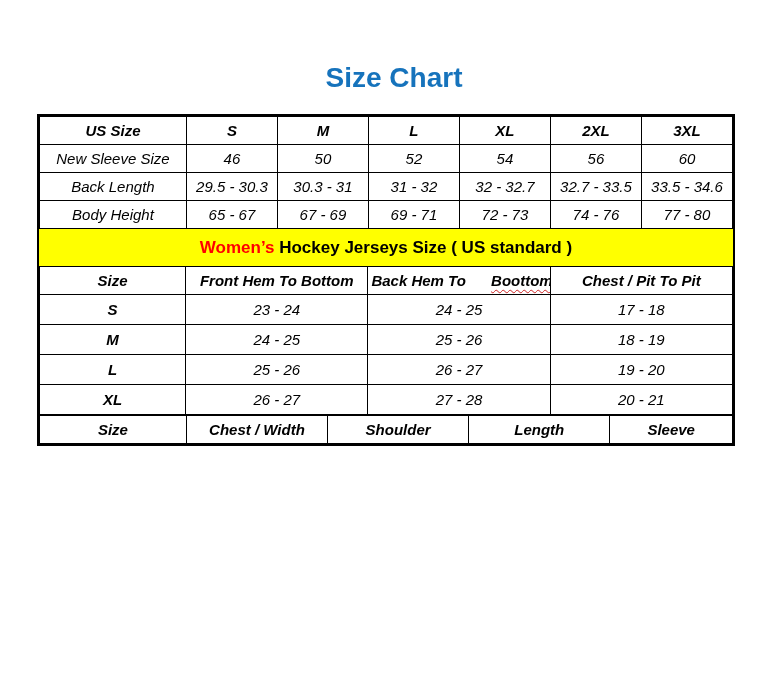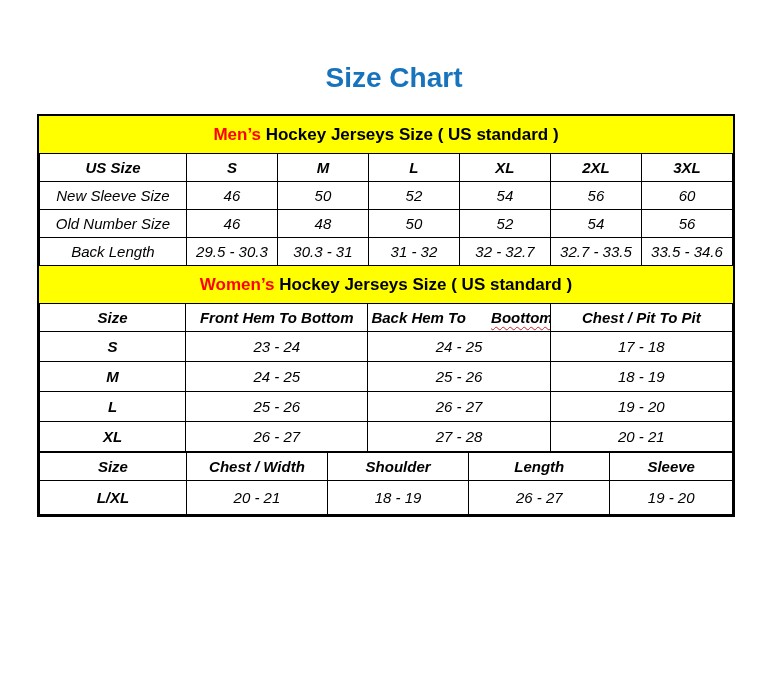--- a/index.html
+++ b/index.html
@@ -73,21 +73,20 @@
   .tbl-youth tbody th, .tbl-youth tbody td { padding: 7px 3px; }
   .tbl-women tbody th, .tbl-women tbody td { padding: 5px 3px; }
 </style>
 </head>
 <body>
 
 <h1 class="title">Size Chart</h1>
 
 <div class="chart" id="chart-root">
     <div class="section">
-      <div class="band"><span class="accent">Men’s</span><span> Hockey Jerseys Size ( US standard )</span></div>
       <table class="tbl tbl-men">
         <colgroup>
           <col class="c0">
           <col class="c1">
           <col class="c2">
           <col class="c3">
           <col class="c4">
           <col class="c5">
           <col class="c6">
         </colgroup>
@@ -106,36 +105,36 @@
           <tr>
             <th class="label-normal" scope="row">New Sleeve Size</th>
             <td>46</td>
             <td>50</td>
             <td>52</td>
             <td>54</td>
             <td>56</td>
             <td>60</td>
           </tr>
           <tr>
-            <th class="label-normal" scope="row">Old Number Size</th>
-            <td>46</td>
-            <td>48</td>
-            <td>50</td>
-            <td>52</td>
-            <td>54</td>
-            <td>56</td>
-          </tr>
-          <tr>
             <th class="label-normal" scope="row">Back Length</th>
             <td>29.5 - 30.3</td>
             <td>30.3 - 31</td>
             <td>31 - 32</td>
             <td>32 - 32.7</td>
             <td>32.7 - 33.5</td>
             <td>33.5 - 34.6</td>
+          </tr>
+          <tr>
+            <th class="label-normal" scope="row">Body Height</th>
+            <td>65 - 67</td>
+            <td>67 - 69</td>
+            <td>69 - 71</td>
+            <td>72 - 73</td>
+            <td>74 - 76</td>
+            <td>77 - 80</td>
           </tr>
         </tbody>
       </table>
     </div>
     <div class="section">
       <div class="band"><span class="accent">Women’s</span><span> Hockey Jerseys Size ( US standard )</span></div>
       <table class="tbl tbl-women">
         <colgroup>
           <col class="c0">
           <col class="c1">
@@ -190,23 +189,16 @@
         <thead>
           <tr>
             <th scope="col">Size</th>
             <th scope="col">Chest / Width</th>
             <th scope="col">Shoulder</th>
             <th scope="col">Length</th>
             <th scope="col">Sleeve</th>
           </tr>
         </thead>
         <tbody>
-          <tr>
-            <th scope="row">L/XL</th>
-            <td>20 - 21</td>
-            <td>18 - 19</td>
-            <td>26 - 27</td>
-            <td>19 - 20</td>
-          </tr>
         </tbody>
       </table>
     </div>
   </div>
 
 </body></html>

